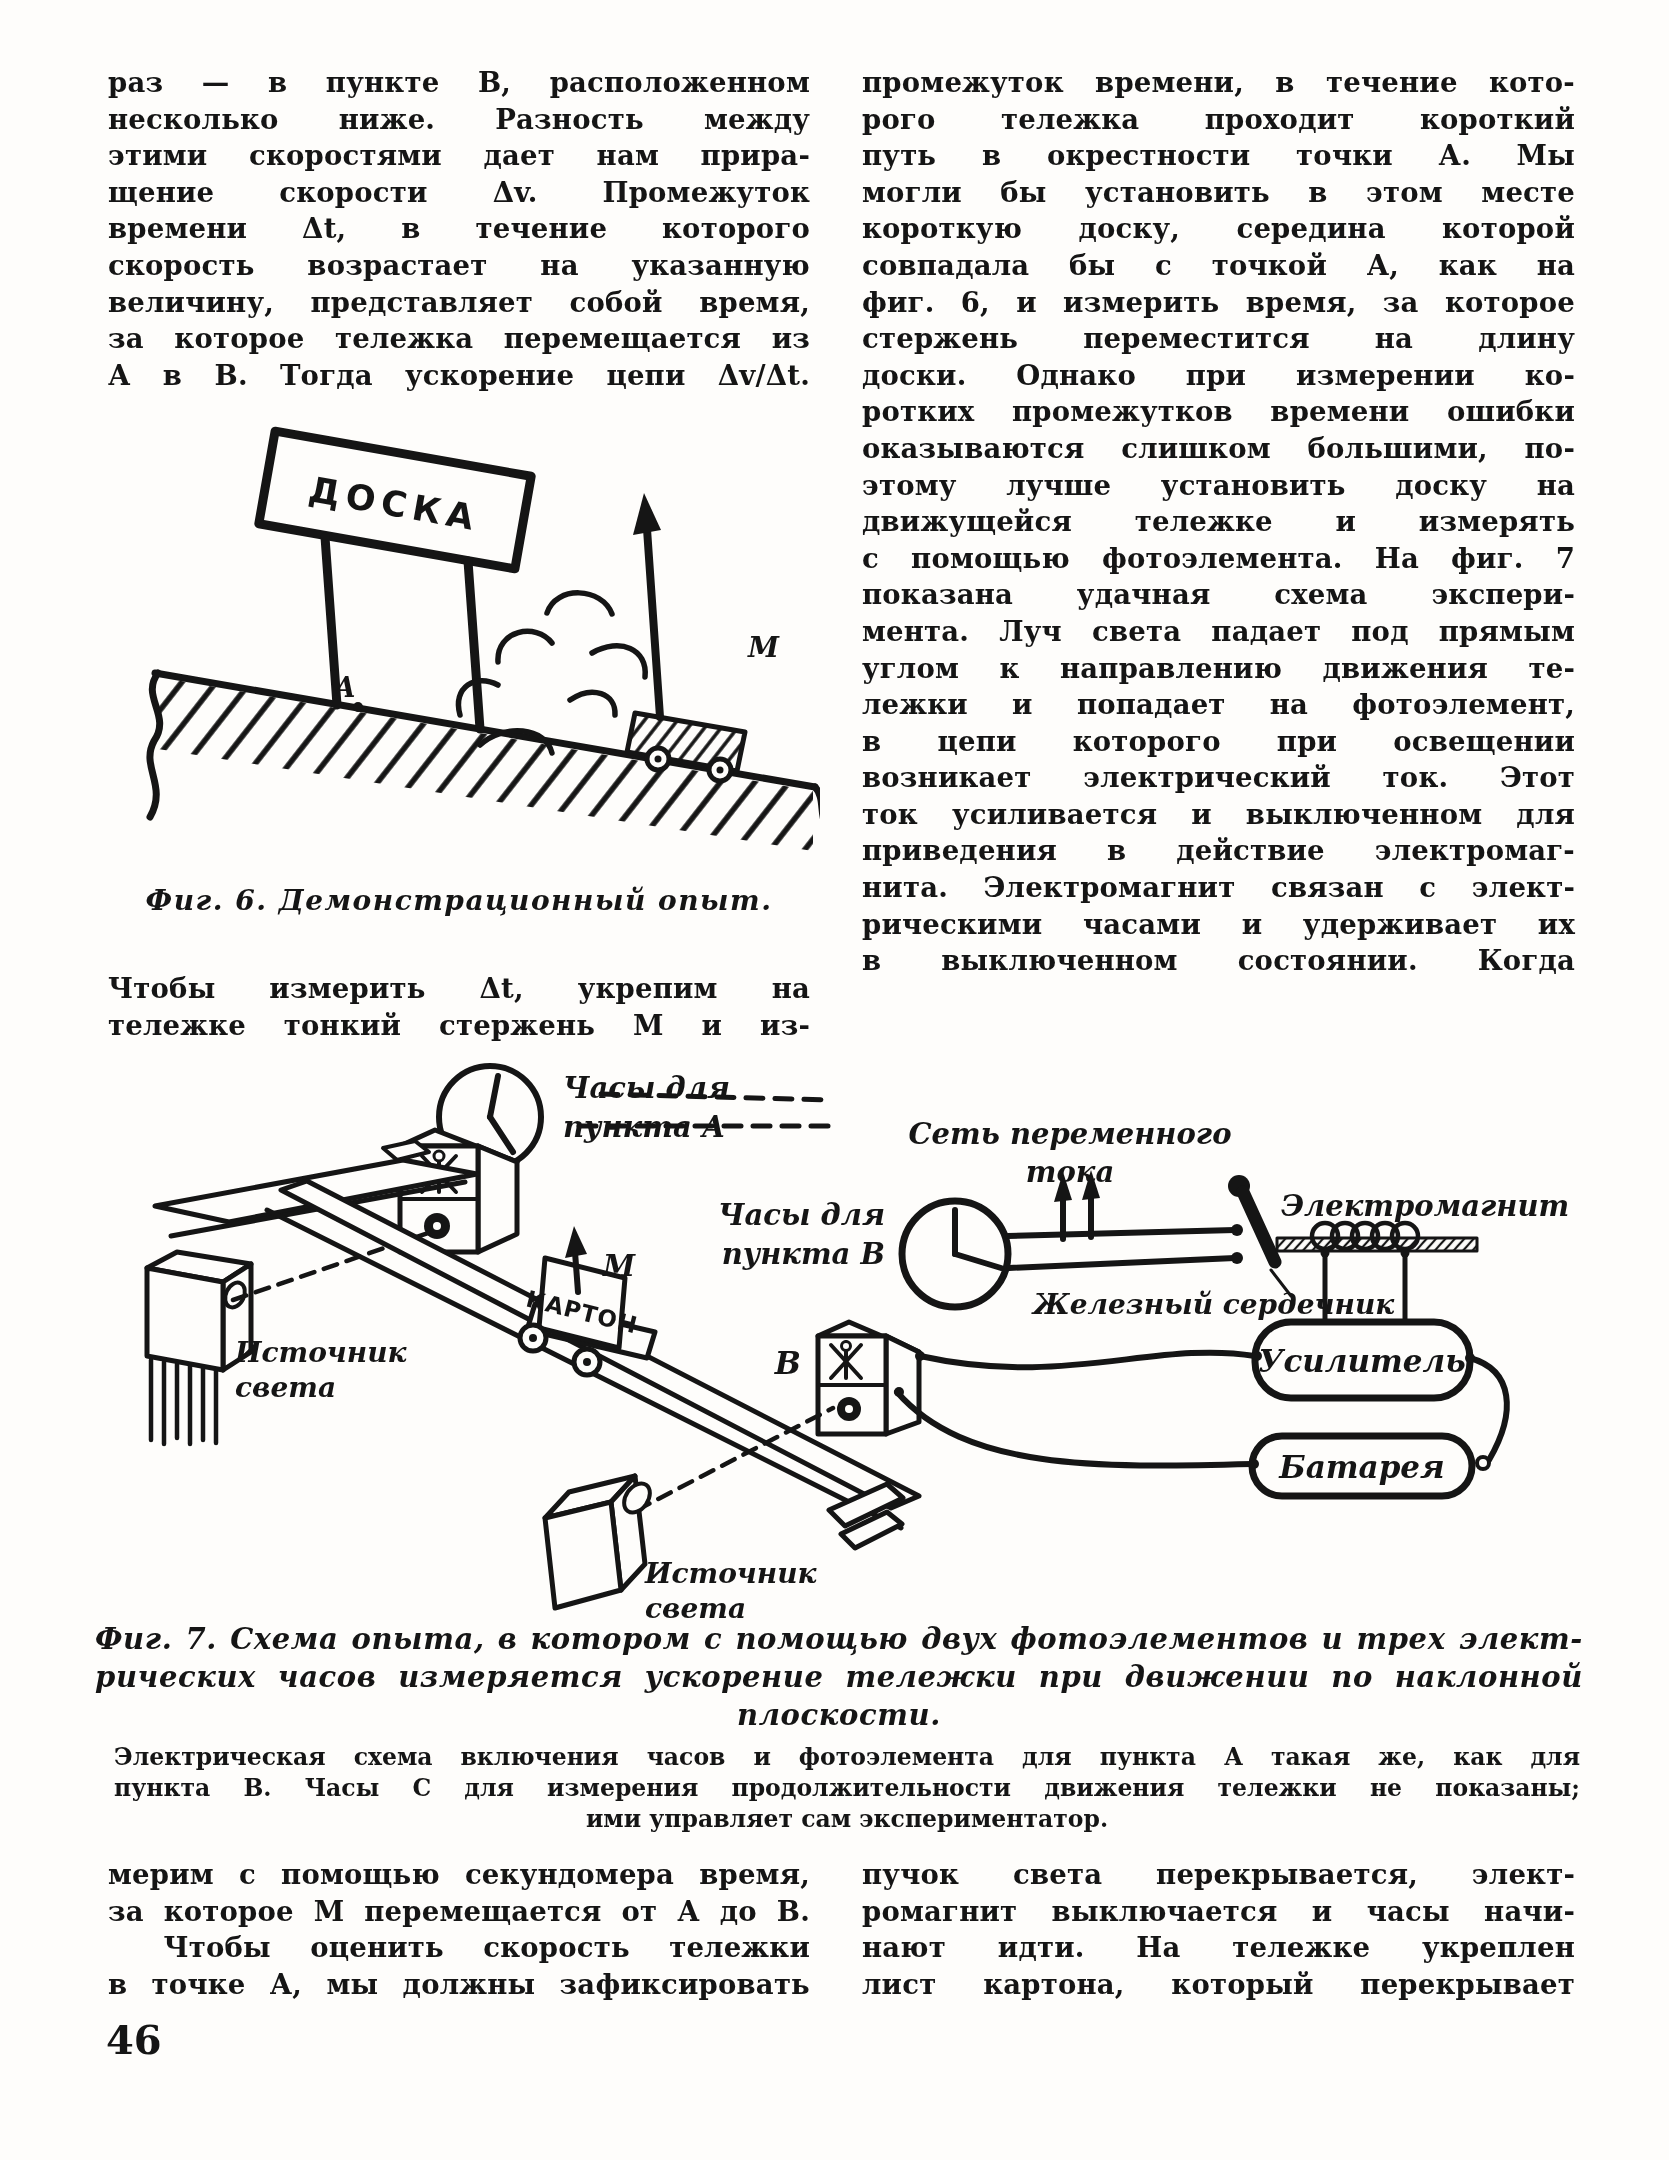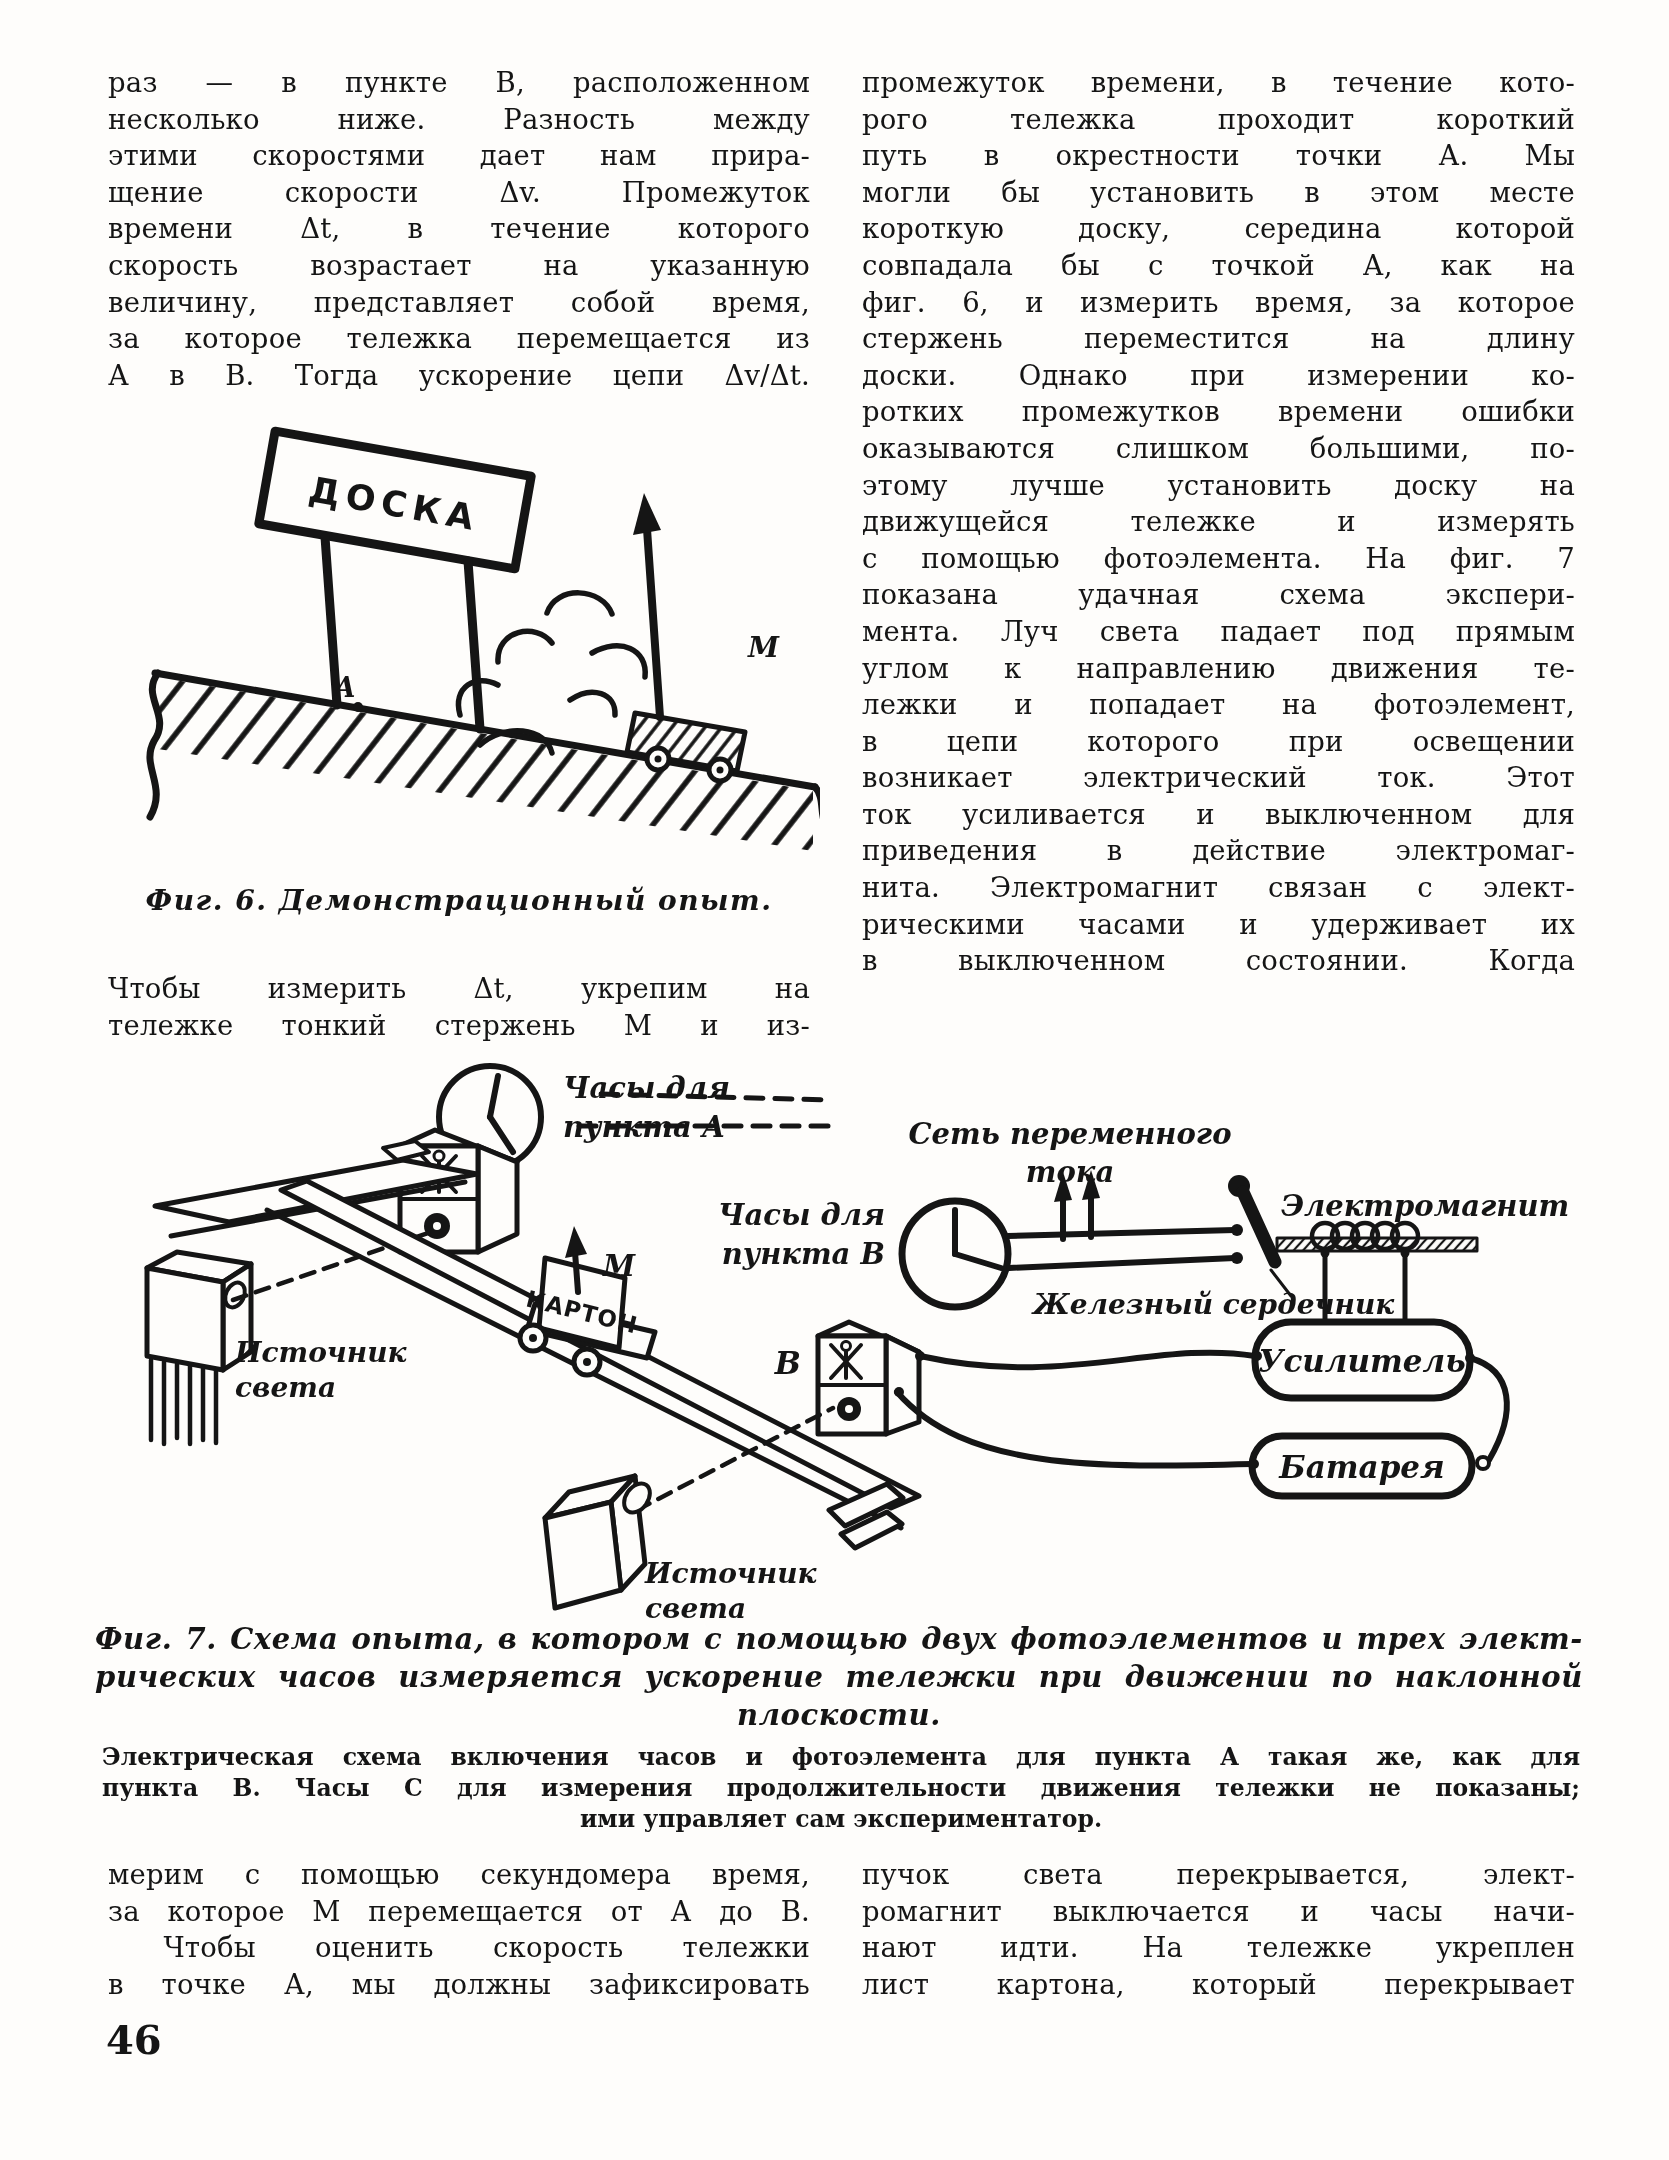--- a/index.html
+++ b/index.html
@@ -1,26 +1,26 @@
 <!DOCTYPE html>
 <html><head>
 <meta charset="utf-8">
 <style>
   html,body{margin:0;padding:0;background:#9a9a9a;}
   .page{position:relative;width:1669px;height:2160px;background:#fefdfb;color:#151515;
         font-family:"DejaVu Serif",serif;overflow:hidden;}
-  .tblock{position:absolute;font-weight:400;font-size:27.5px;line-height:36.6px;letter-spacing:.2px;}
+  .tblock{position:absolute;font-weight:700;font-size:27.5px;line-height:36.6px;letter-spacing:.2px;}
   .tblock .tline{text-align:justify;text-align-last:justify;white-space:pre-wrap;}
   .caption6{position:absolute;font-style:italic;font-weight:700;font-size:28px;
             text-align:center;letter-spacing:1.5px;}
   .caption7{position:absolute;font-style:italic;font-weight:700;font-size:29px;line-height:38px;letter-spacing:.6px;}
   .caption7 .tline{text-align:justify;text-align-last:justify;white-space:pre-wrap;}
   .caption7 .tline:last-child{text-align:center;text-align-last:center;}
   .note{position:absolute;font-weight:700;font-size:23.5px;line-height:31px;}
-  .note .tline{text-align:justify;text-align-last:justify;white-space:pre-wrap;}
+  .note .tline{text-align:justify;text-align-last:justify;white-space:pre-wrap;margin-left:12px;}
   .note .tline:last-child{text-align:left;text-align-last:center;}
   .pagenum{position:absolute;font-weight:700;font-size:40px;}
   svg{position:absolute;}
   svg text{font-family:"DejaVu Serif",serif;}
   .lbl{font-style:italic;font-weight:700;fill:#151515;}
   .cap{font-family:"DejaVu Sans",sans-serif;font-weight:700;fill:#151515;}
   .ink{stroke:#151515;}
 </style>
 </head>
 <body>

